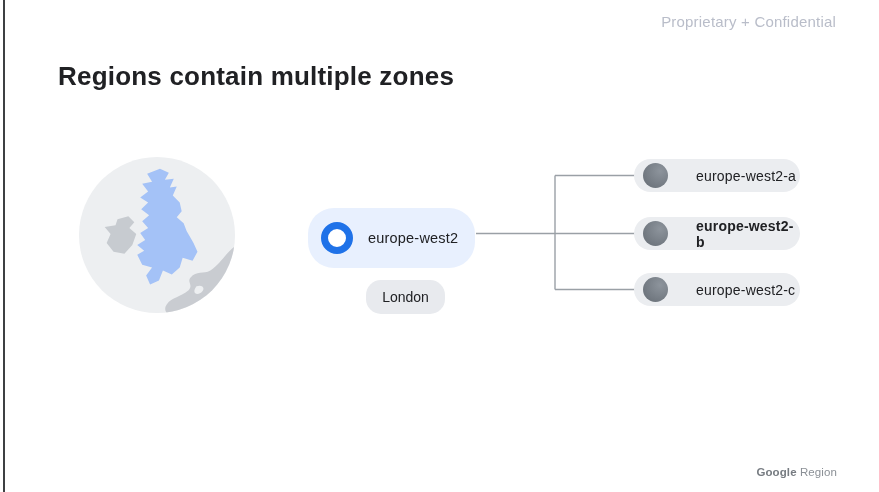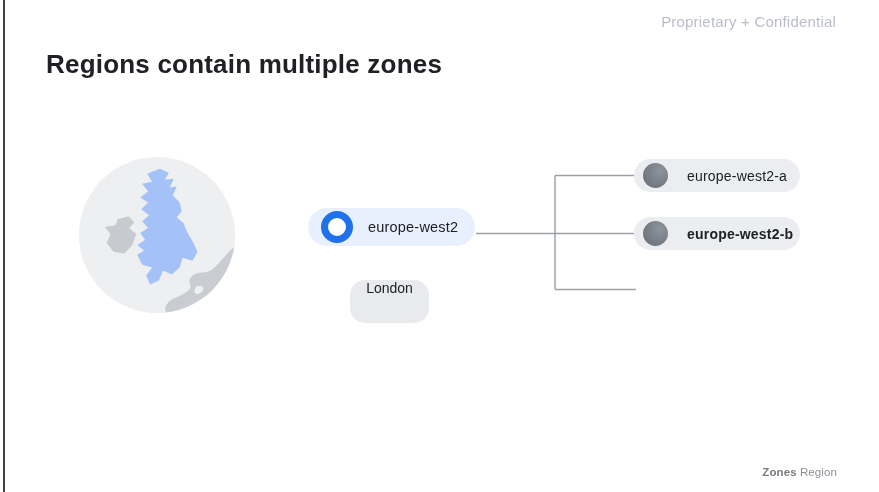--- a/index.html
+++ b/index.html
@@ -54,21 +54,21 @@
     top: 0;
     width: 879px;
     height: 492px;
     pointer-events: none;
   }
   .region-pill {
     position: absolute;
     left: 308px;
     top: 208px;
     width: 167px;
-    height: 38px;
+    height: 60px;
     border-radius: 26px;
     background: var(--region-pill-bg, #e8f0fe);
     display: flex;
     align-items: center;
     text-align: center;
   }
   .region-ring {
     width: 18px;
     height: 18px;
     margin-left: 13px;
@@ -78,40 +78,42 @@
     flex: 0 0 auto;
   }
   .region-label {
     margin-left: 15px;
     font-size: 14.5px;
     color: var(--pill-text, #202124);
     letter-spacing: 0.2px;
   }
   .city-pill {
     position: absolute;
-    left: 350px;
+    left: 366px;
     top: 280px;
     width: 79px;
-    height: 43px;
+    height: 34px;
     border-radius: 15px;
     background: var(--city-pill-bg, #e8eaee);
     display: flex;
+    align-items: center;
     justify-content: center;
     font-size: 14px;
     color: var(--pill-text, #202124);
   }
   .zone-pill {
     position: absolute;
     left: 634px;
     width: 166px;
     height: 33px;
     border-radius: 17px;
     background: var(--zone-pill-bg, #ebedf0);
     display: flex;
     align-items: center;
+    gap: 9px;
   }
   .zone-pill.zone-a { top: 159px; }
   .zone-pill.zone-b { top: 217px; font-weight: bold; }
   .zone-pill.zone-c { top: 273px; }
   .zone-dot {
     width: 25px;
     height: 25px;
     margin-left: 9px;
     border-radius: 50%;
     background: radial-gradient(circle at 68% 32%, #8d949c 0%, var(--zone-dot, #6f767e) 75%);
@@ -145,21 +147,21 @@
 </style>
 </head>
 <body>
 
 <div class="slide">
 
   <div class="slide-edge-line"></div>
 
   <div class="classification">Proprietary + Confidential</div>
 
-  <h1 class="title" style="margin:4px">Regions contain multiple zones</h1>
+  <h1 class="title" style="margin:16px">Regions contain multiple zones</h1>
 
   <svg class="globe" viewBox="0 0 160 160" aria-hidden="true">
     <defs>
       <clipPath id="globeClip">
           <circle cx="80" cy="80" r="79"></circle>
         </clipPath>
     </defs>
     <circle cx="80" cy="80" r="79" fill="#edeff1"></circle>
     <g clip-path="url(#globeClip)">
       <path fill="#c9ccd1" d="M 164 88 C 150 96 146 108 134 116 C 127 120 120 116 114 123 C 110 128 117 130 112 136 C 104 143 95 143 90 150 C 85 157 92 162 99 166 L 164 166 Z
@@ -189,20 +191,24 @@
   </div>
 
   <div class="zone-pill zone-a">
     <span class="zone-dot"></span>
     <span class="zone-label">europe-west2-a</span>
   </div>
   <div class="zone-pill zone-b">
     <span class="zone-dot"></span>
     <span class="zone-label">europe-west2-b</span>
   </div>
+  <div class="zone-pill zone-c">
+    <span class="zone-dot"></span>
+    <span class="zone-label">europe-west2-c</span>
+  </div>
 
 
   <div class="brand">
-    <span class="brand-google">Zones</span>
+    <span class="brand-google">Google</span>
     <span class="brand-cloud">Region</span>
   </div>
 
 </div>
 
 </body></html>

